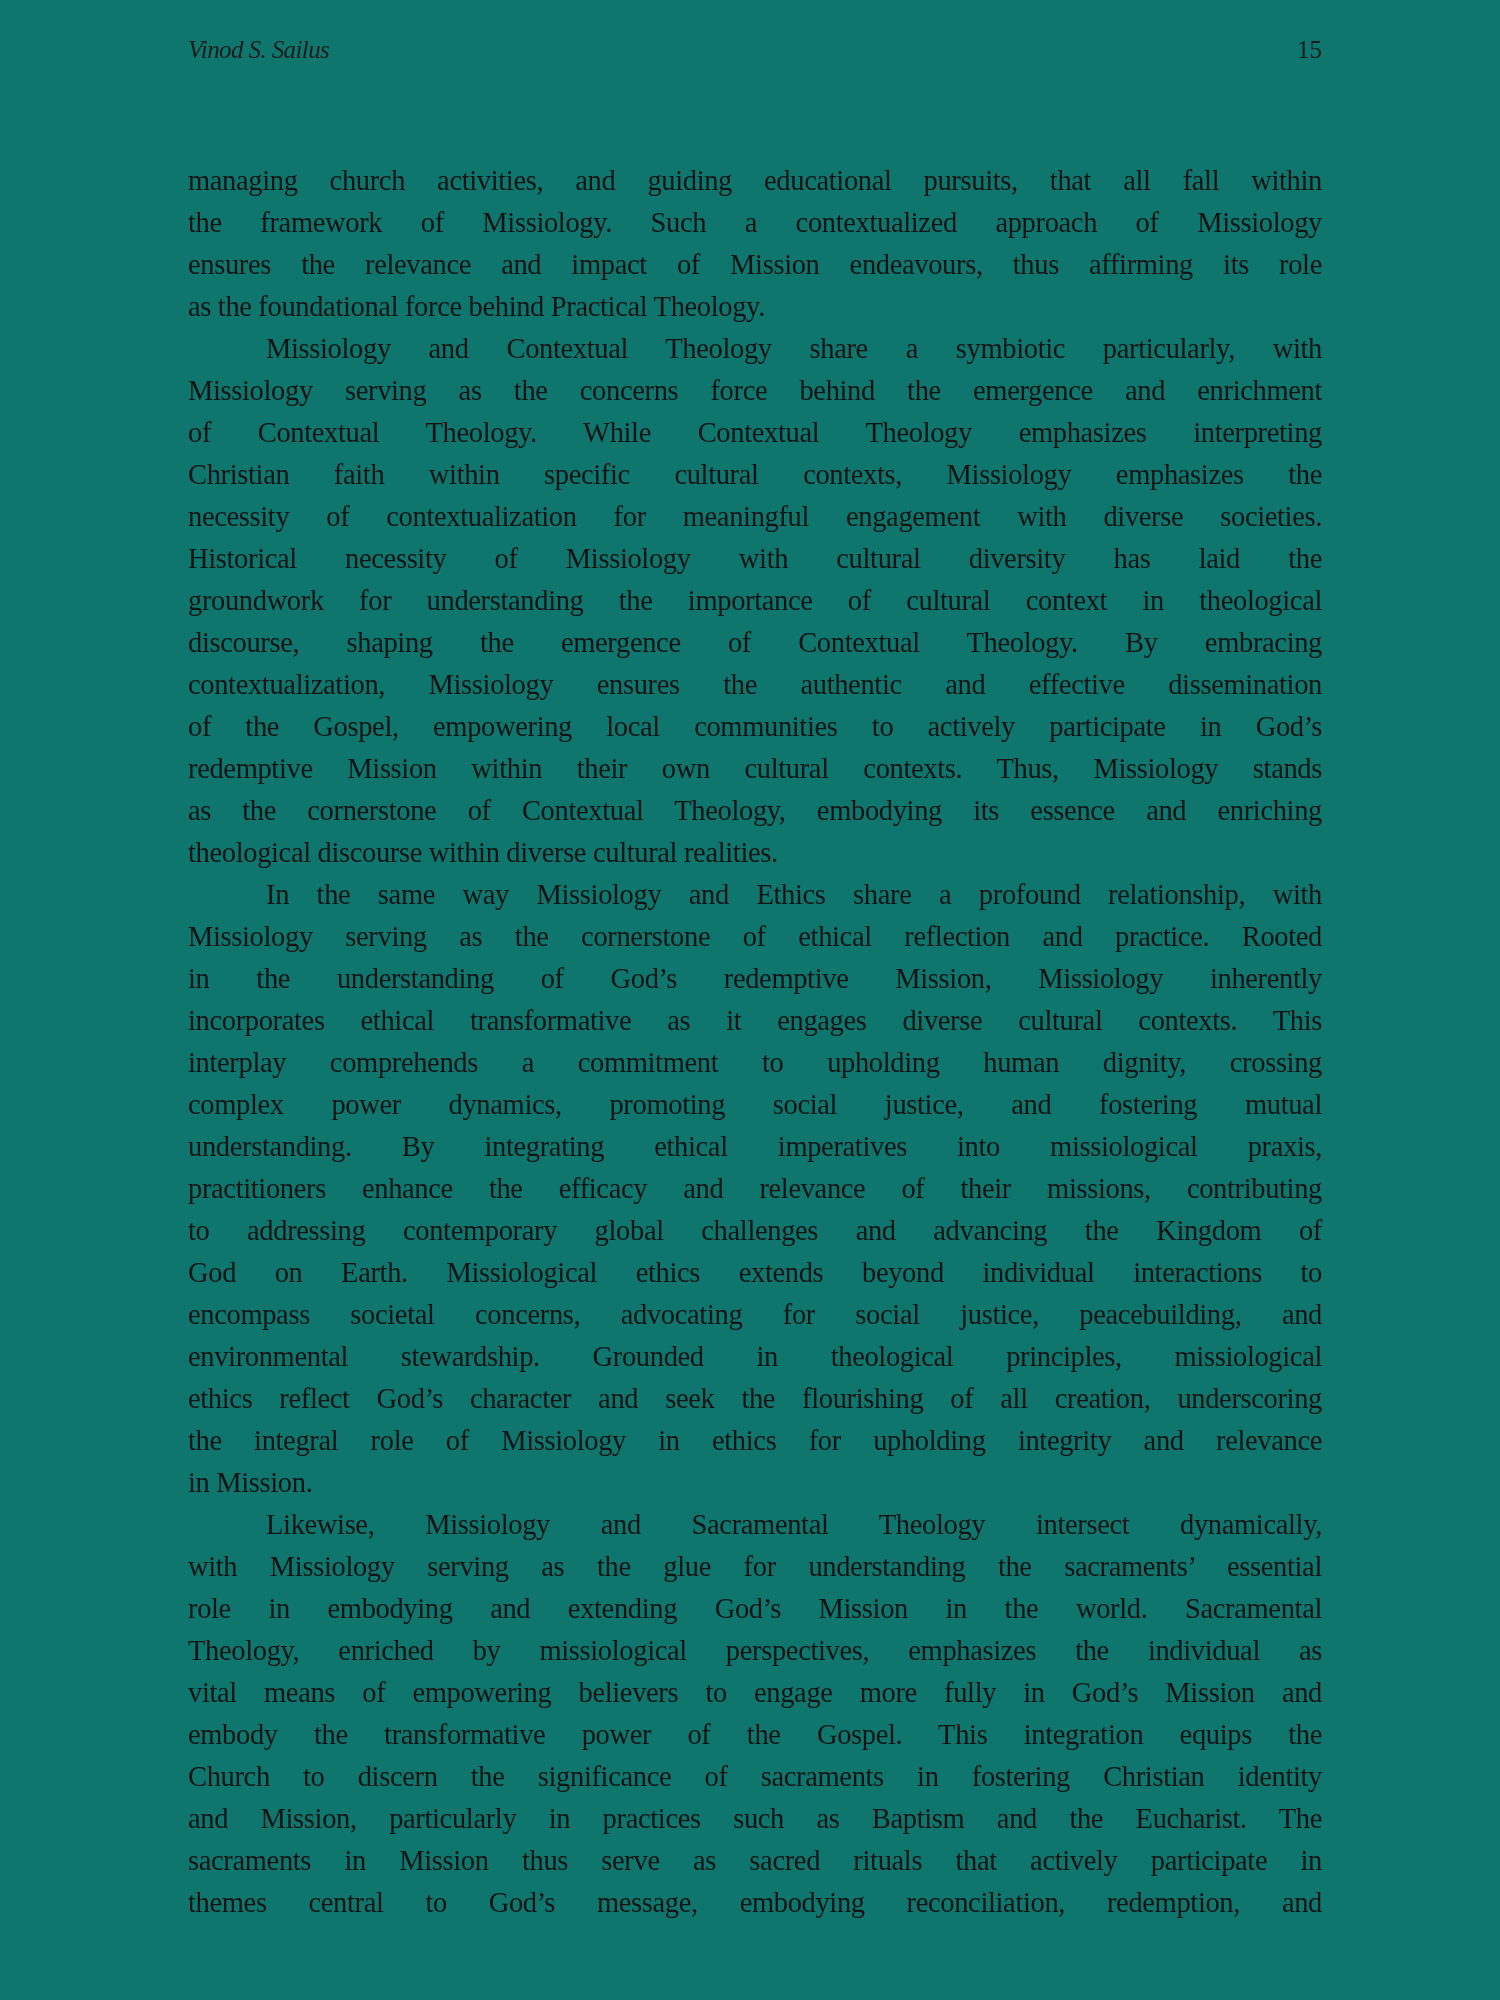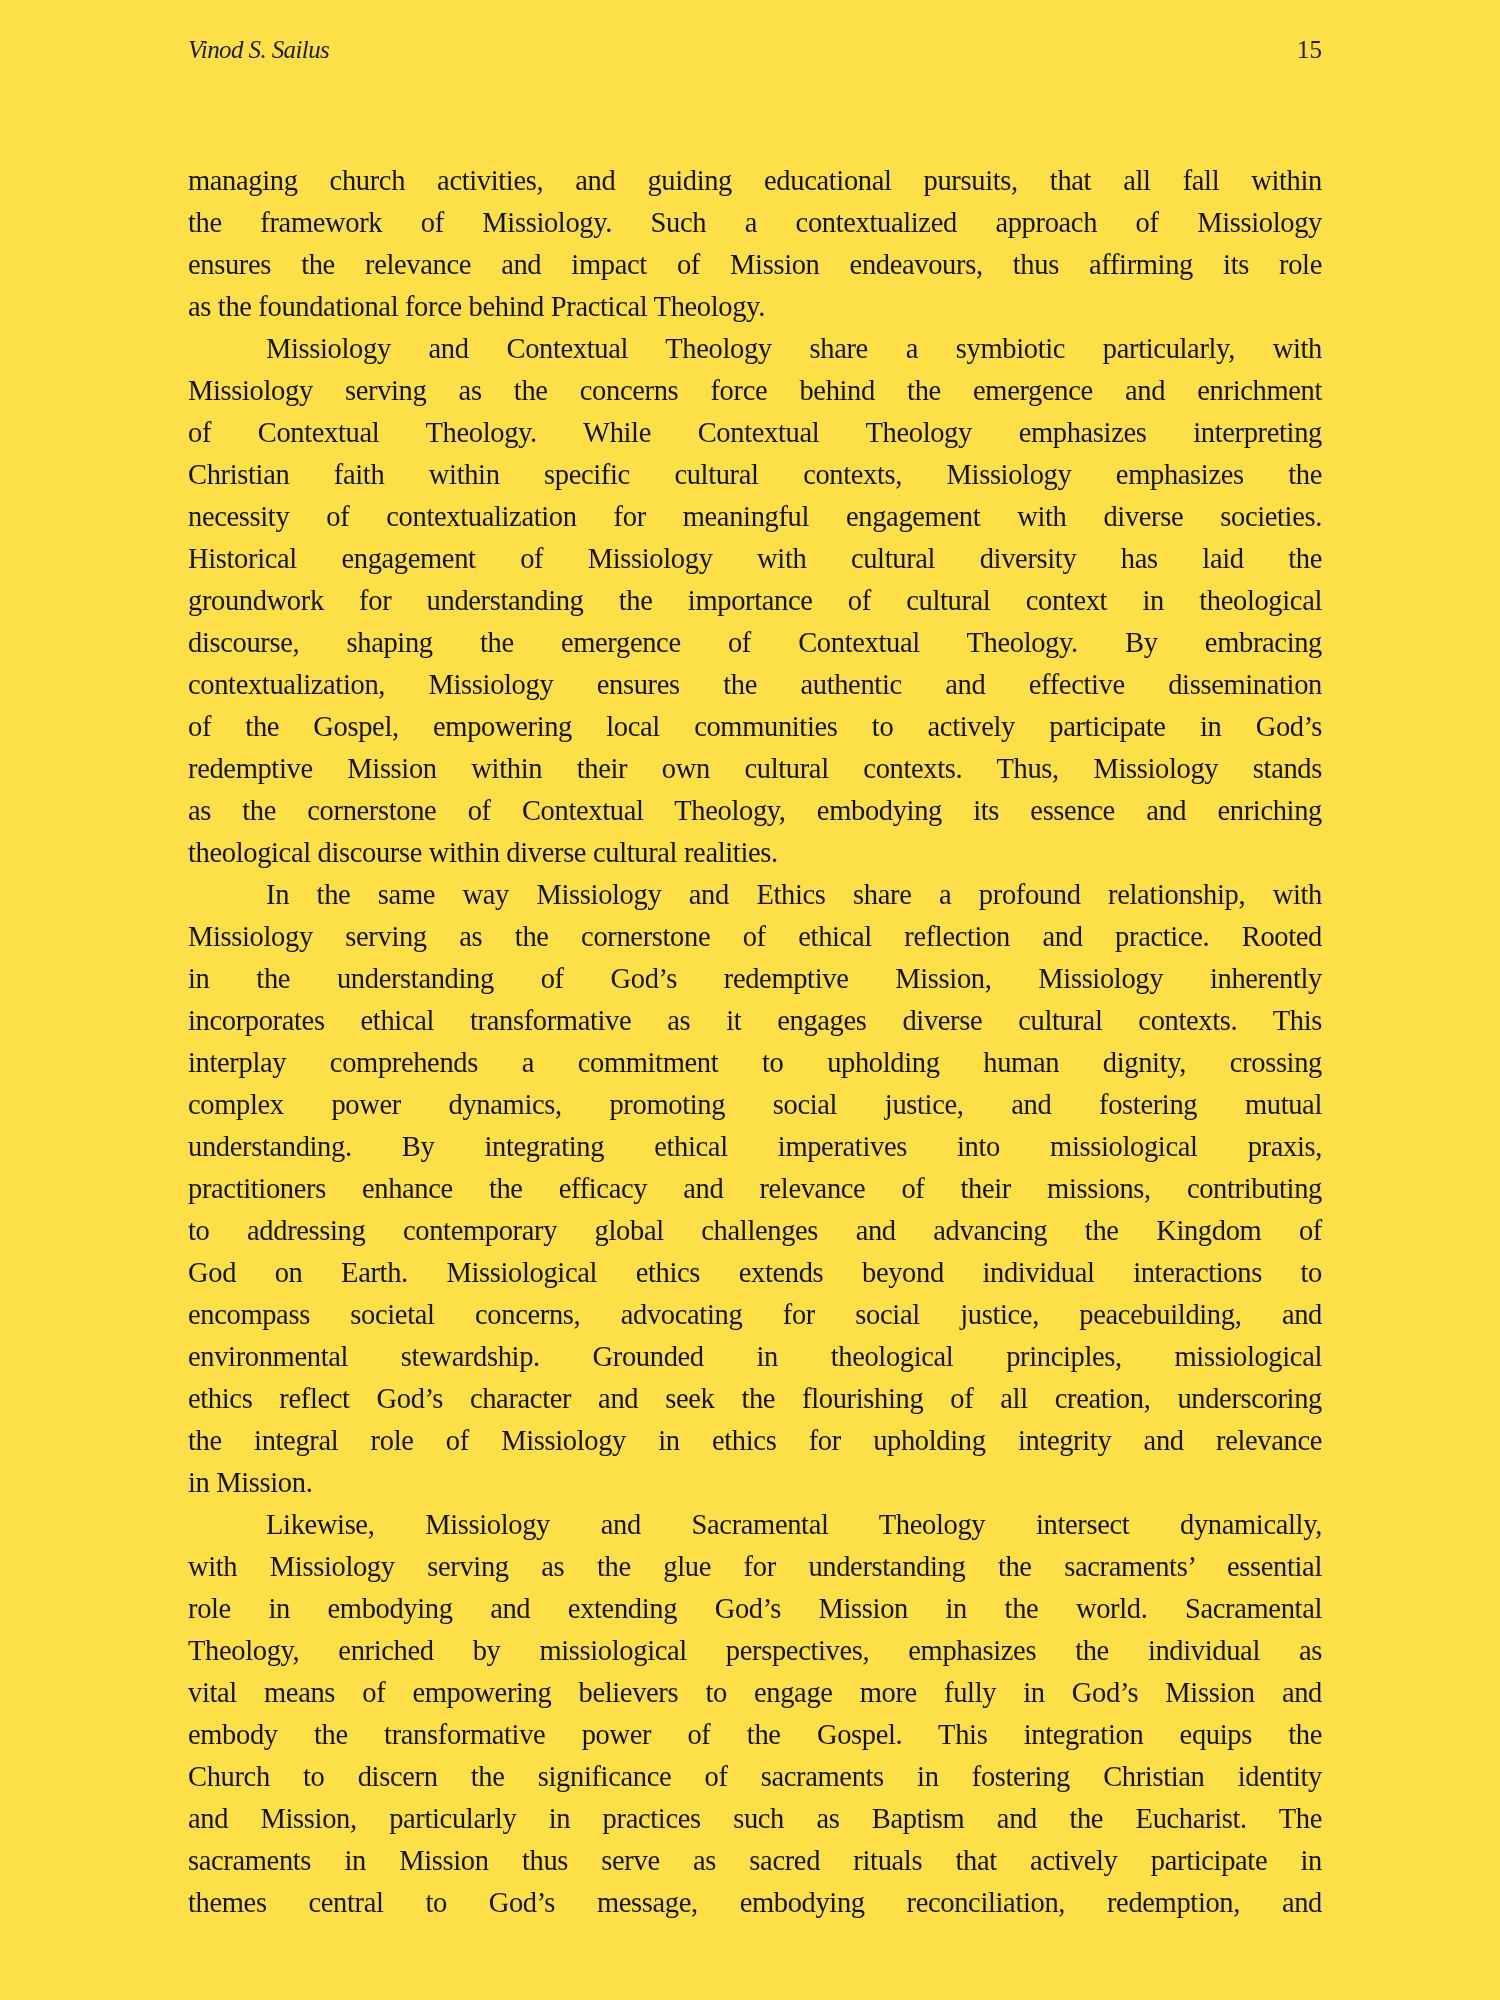--- a/index.html
+++ b/index.html
@@ -1,17 +1,17 @@
 <!DOCTYPE html>
 <html><head>
 <meta charset="utf-8">
 <style>
   html, body { margin: 0; padding: 0; background: #ffffff; }
   body { width: 1500px; height: 2000px; position: relative; overflow: hidden; }
-  .page { position: absolute; left: 0; top: 0; width: 1500px; height: 2000px; background: #fde047; }
+  .page { position: absolute; left: 0; top: 0; width: 1500px; height: 2000px; background: #0f766e; }
   .running-head { position: absolute; top: 36px; left: 188px; width: 1134px; height: 34px;
     font-family: "Liberation Serif", "DejaVu Serif", serif; color: #1c1c1c; }
   .author { position: absolute; left: 0; top: 0; font-style: italic; font-size: 25px; letter-spacing: -0.6px; }
   .page-num { position: absolute; right: 0; top: 0; font-size: 25px; }
   .body { position: absolute; left: 188px; top: 127px; width: 1134px;
     font-family: "Liberation Serif", "DejaVu Serif", serif; font-size: 28.5px; color: #141414;
     letter-spacing: -0.35px; margin-top: 33px; }
   .line { display: block; height: 42px; line-height: 42px; white-space: nowrap;
     text-align: justify; text-align-last: justify; }
   .line.last { text-align: left; text-align-last: left; }
@@ -32,21 +32,21 @@
         <span class="line" style="white-space: normal;">the framework of Missiology. Such a contextualized approach of Missiology</span>
         <span class="line" style="white-space: normal;">ensures the relevance and impact of Mission endeavours, thus affirming its role</span>
         <span class="line last" style="white-space: normal;">as the foundational force behind Practical Theology.</span>
       </div>
       <div class="paragraph">
         <span class="line indent" style="white-space: normal;">Missiology and Contextual Theology share a symbiotic particularly, with</span>
         <span class="line" style="white-space: normal;">Missiology serving as the concerns force behind the emergence and enrichment</span>
         <span class="line" style="white-space: normal;">of Contextual Theology. While Contextual Theology emphasizes interpreting</span>
         <span class="line" style="white-space: normal;">Christian faith within specific cultural contexts, Missiology emphasizes the</span>
         <span class="line" style="white-space: normal;">necessity of contextualization for meaningful engagement with diverse societies.</span>
-        <span class="line" style="white-space: normal;">Historical engagement of Missiology with cultural diversity has laid the</span>
+        <span class="line" style="white-space: normal;">Historical necessity of Missiology with cultural diversity has laid the</span>
         <span class="line" style="white-space: normal;">groundwork for understanding the importance of cultural context in theological</span>
         <span class="line" style="white-space: normal;">discourse, shaping the emergence of Contextual Theology. By embracing</span>
         <span class="line" style="white-space: normal;">contextualization, Missiology ensures the authentic and effective dissemination</span>
         <span class="line" style="white-space: normal;">of the Gospel, empowering local communities to actively participate in God’s</span>
         <span class="line" style="white-space: normal;">redemptive Mission within their own cultural contexts. Thus, Missiology stands</span>
         <span class="line" style="white-space: normal;">as the cornerstone of Contextual Theology, embodying its essence and enriching</span>
         <span class="line last" style="white-space: normal;">theological discourse within diverse cultural realities.</span>
       </div>
       <div class="paragraph">
         <span class="line indent" style="white-space: normal;">In the same way Missiology and Ethics share a profound relationship, with</span>

